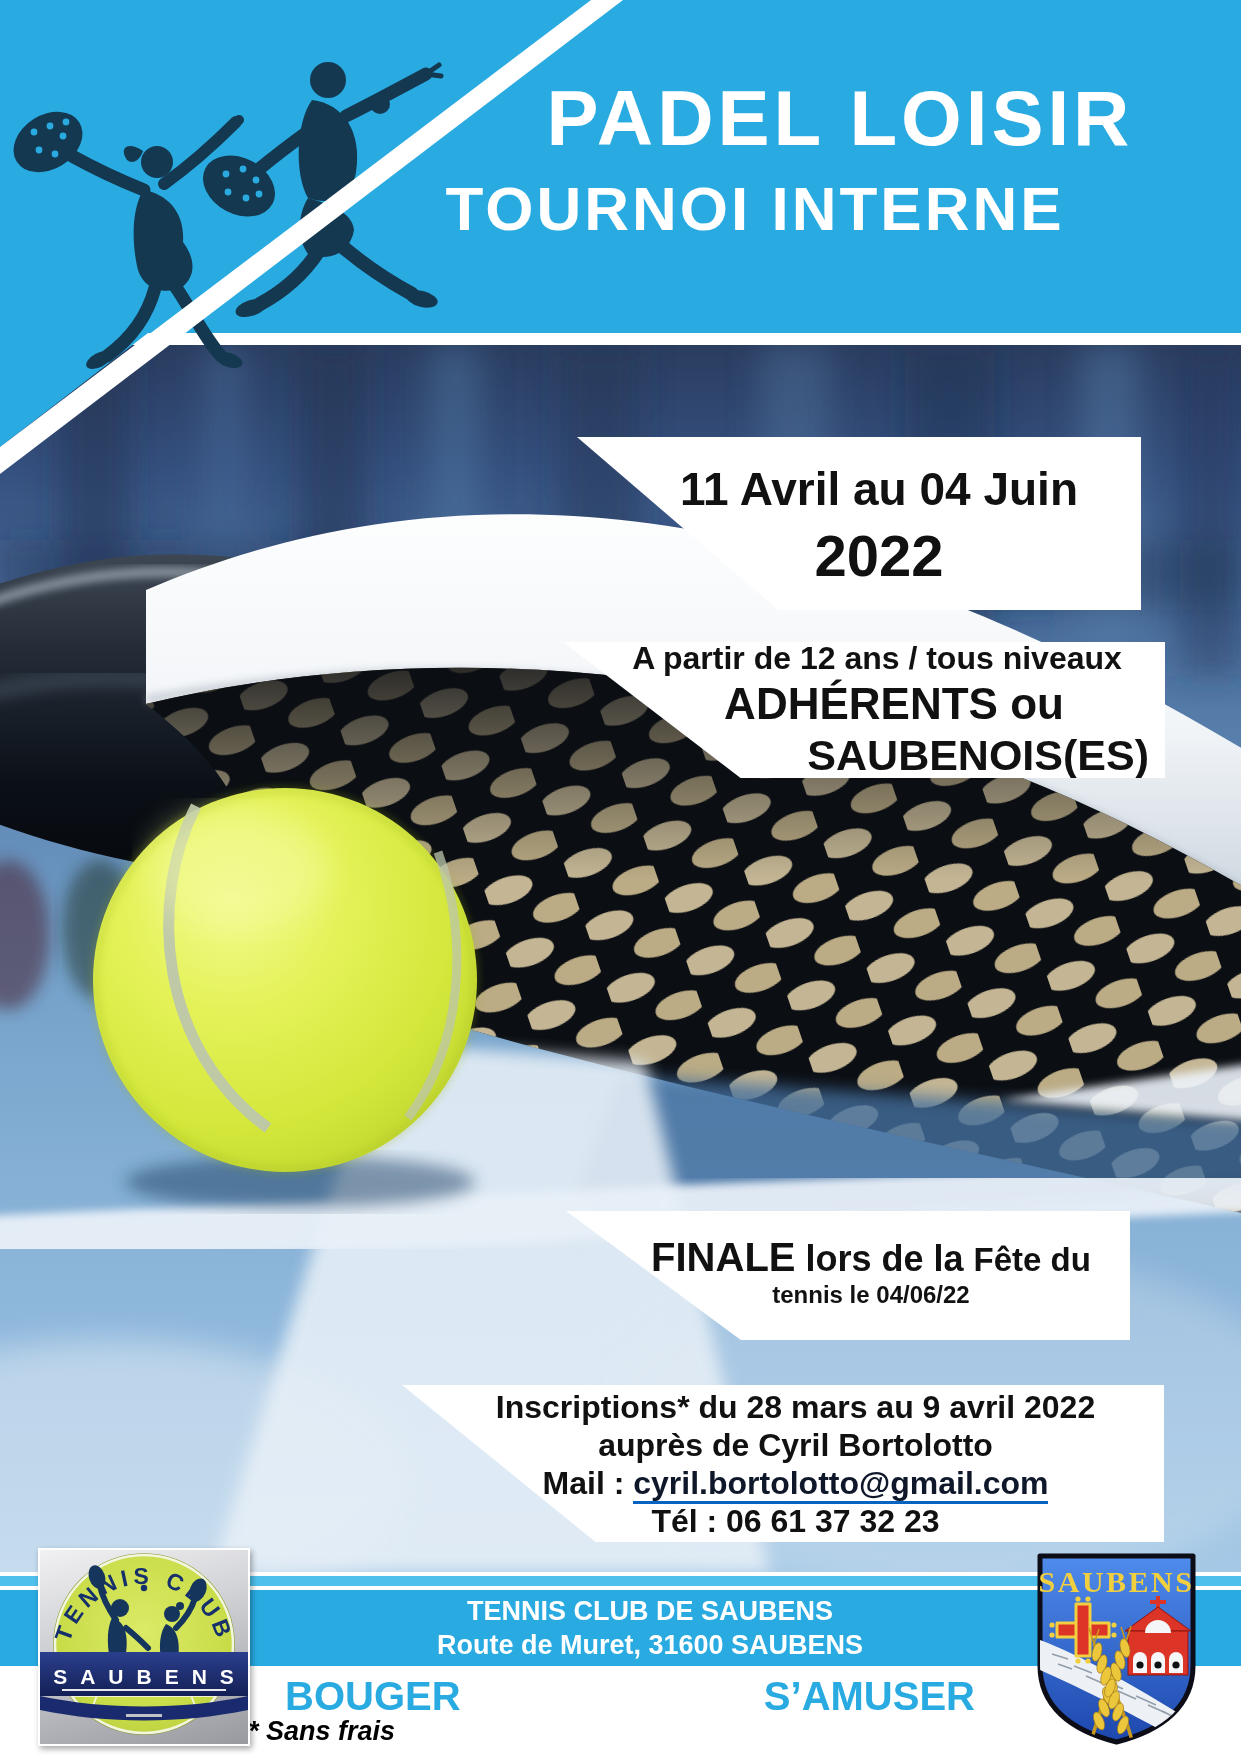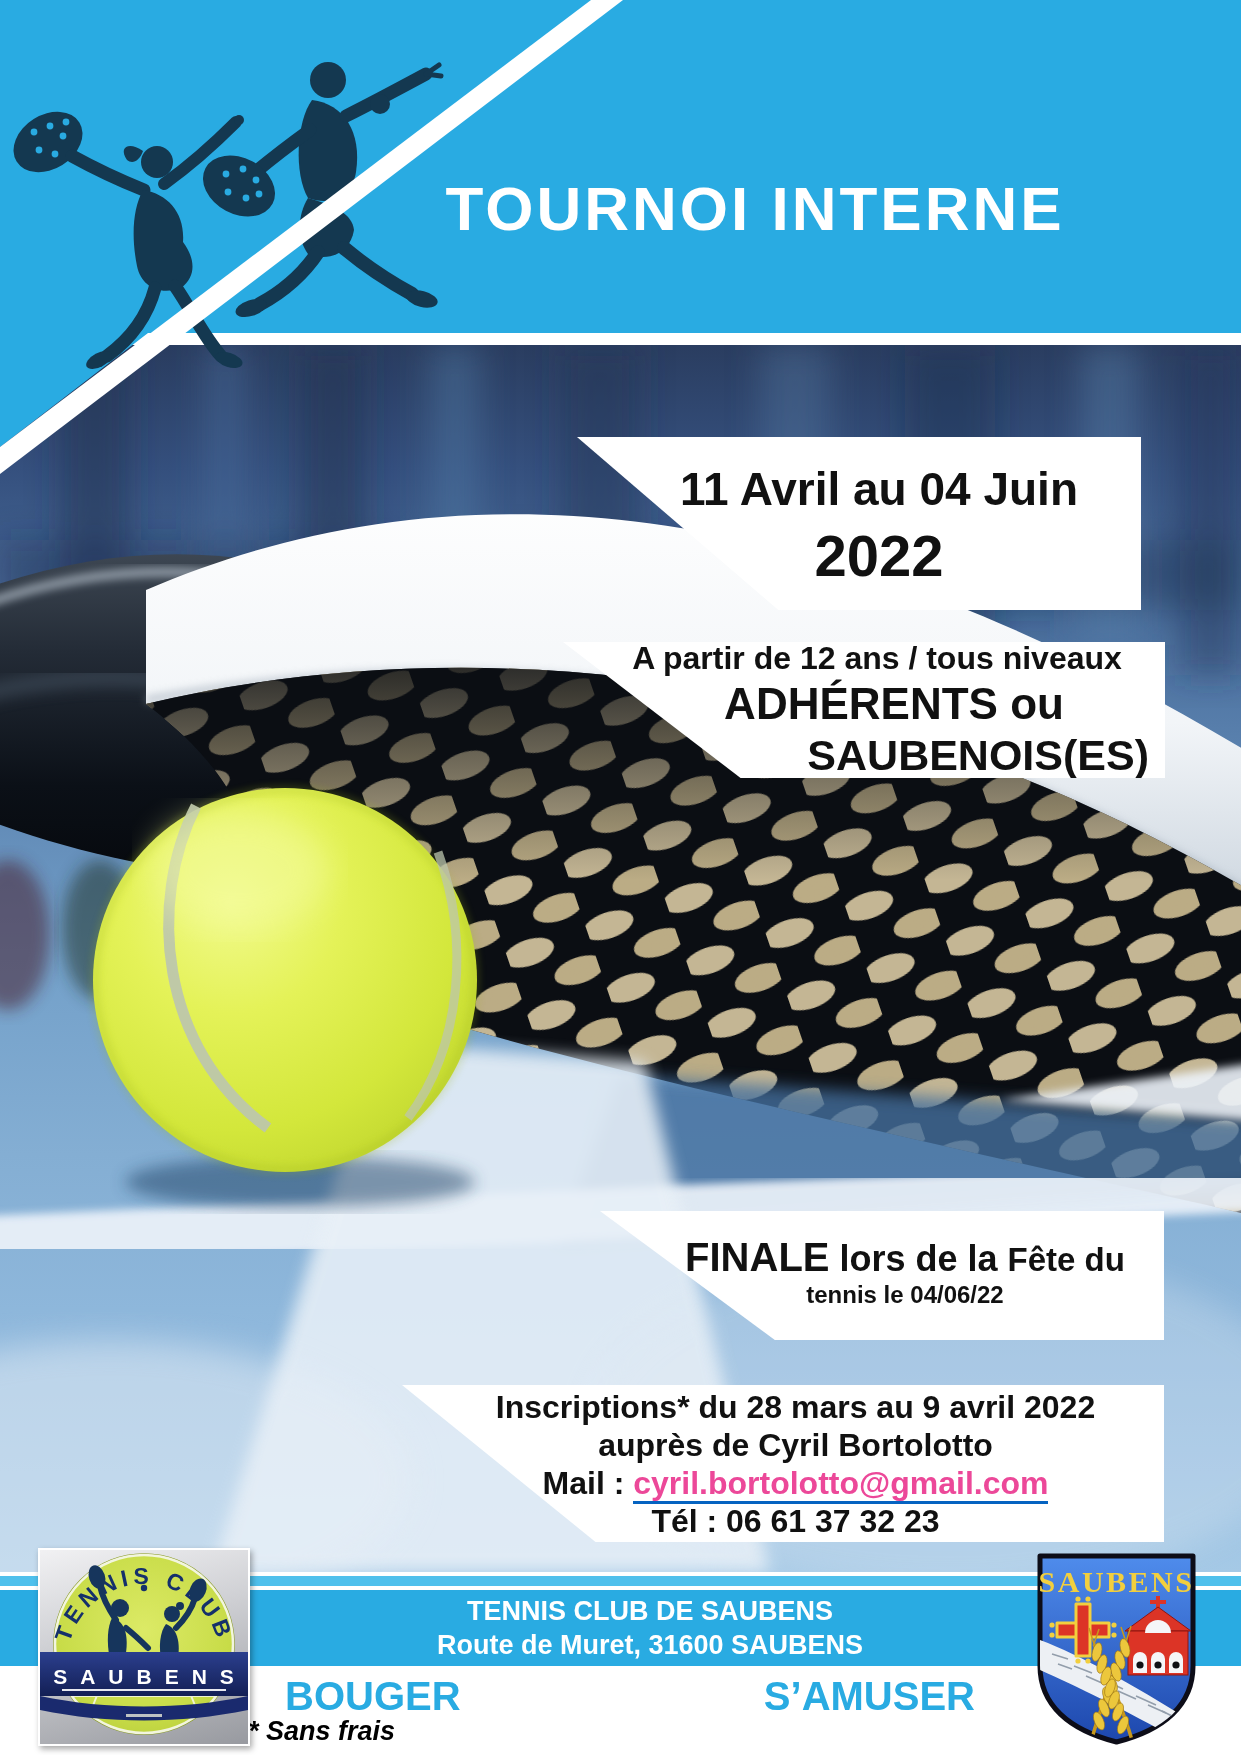--- a/index.html
+++ b/index.html
@@ -23,31 +23,31 @@
           flex-direction:column;justify-content:center;text-align:center;}
   .b-dates{left:577px;top:437px;width:564px;height:173px;
            clip-path:polygon(0 0,100% 0,100% 100%,35.7% 100%);padding:0;}
   .b-dates .l1{font-size:46px;margin:4px 0 0 40px;}
   .b-dates .l2{font-size:58px;margin:6px 0 1px 40px;}
   .b-elig{left:563px;top:642px;width:602px;height:136px;
           clip-path:polygon(0 0,100% 0,100% 100%,29.5% 100%);}
   .b-elig .l1{font-size:32px;margin-left:26px;}
   .b-elig .l2{font-size:44px;margin:2px 0 0 60px;}
   .b-elig .l3{font-size:43px;text-align:right;padding-right:16px;margin-top:2px;}
-  .b-finale{left:600px;top:1211px;width:564px;height:129px;
+  .b-finale{left:566px;top:1211px;width:564px;height:129px;
           clip-path:polygon(0 0,100% 0,100% 100%,31% 100%);}
   .b-finale .l1{font-size:36px;margin-left:46px;}
   .b-finale .l1 .fs{font-size:40px;}
   .b-finale .l1 .ft{font-size:33px;}
   .b-finale .l2{font-size:24px;margin:1px 0 8px 46px;}
   .b-finale .l3{font-size:35px;font-style:italic;margin:1px 0 0 46px;}
   .b-inscr{left:402px;top:1385px;width:762px;height:157px;
           clip-path:polygon(0 0,100% 0,100% 100%,25.4% 100%);}
   .b-inscr div{font-size:32px;line-height:38px;margin-left:25px;}
-  .b-inscr .email{color:#ec4899;text-decoration:none;border-bottom:3px solid #0563c1;}
+  .b-inscr .email{color:#0f172a;text-decoration:none;border-bottom:3px solid #0563c1;}
   
   .f-strip{left:0;top:1576px;width:1241px;height:10px;background:#4fc0ec;z-index:5;}
   .f-bar{left:0;top:1590px;width:1241px;height:76px;background:#29abe2;z-index:5;}
   .f-bar-text{left:300px;top:1594px;width:700px;text-align:center;color:#fff;font-weight:bold;
               z-index:6;font-size:27px;line-height:34px;}
   .f-slogan{left:285px;top:1674px;width:690px;display:flex;justify-content:space-between;
             color:#29abe2;font-weight:bold;font-size:40px;z-index:6;}
   .f-note{left:248px;top:1716px;font-size:27px;font-weight:bold;font-style:italic;color:#000;z-index:6;}
   .logo-left{left:38px;top:1548px;width:212px;height:198px;z-index:7;
              background:linear-gradient(165deg,#f2f2f4 0%,#cfd0d4 40%,#97999f 100%);
@@ -204,20 +204,21 @@
         <path d="M 302 194 C 330 202 346 210 348 226 C 344 250 322 258 302 250 C 290 234 292 210 302 194 Z" stroke="none"></path>
         <path d="M 312 248 C 296 272 276 288 254 300" stroke-width="14" fill="none"></path>
         <ellipse cx="245" cy="304" rx="16" ry="8" transform="rotate(-18 245 304)" stroke="none"></ellipse>
         <path d="M 338 244 C 362 264 384 278 406 290" stroke-width="14" fill="none"></path>
         <ellipse cx="416" cy="295" rx="16" ry="8" transform="rotate(14 416 295)" stroke="none"></ellipse>
       </g>
       <circle cx="374" cy="100" r="10" stroke="none"></circle>
     </g>
   </svg>
 
+  <div class="abs title1">PADEL LOISIR</div>
   <div class="abs title2">TOURNOI INTERNE</div>
 
   <div class="abs banner b-dates">
     <div class="l1">11 Avril au 04 Juin</div>
     <div class="l2">2022</div>
   </div>
 
   <div class="abs banner b-elig">
     <div class="l1">A partir de 12 ans / tous niveaux</div>
     <div class="l2">ADHÉRENTS ou</div>

